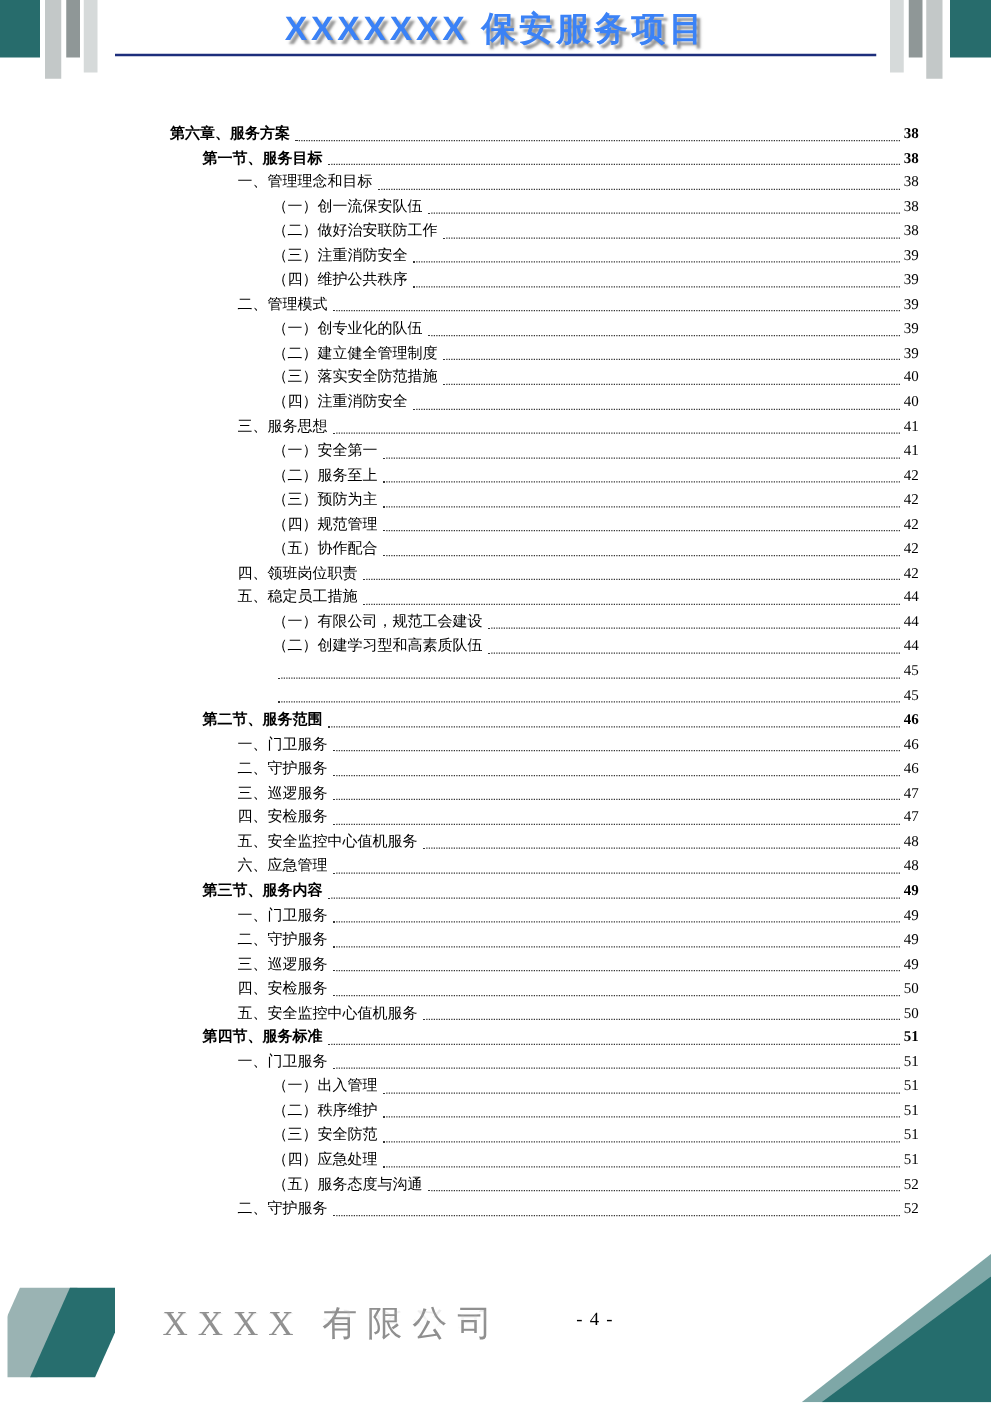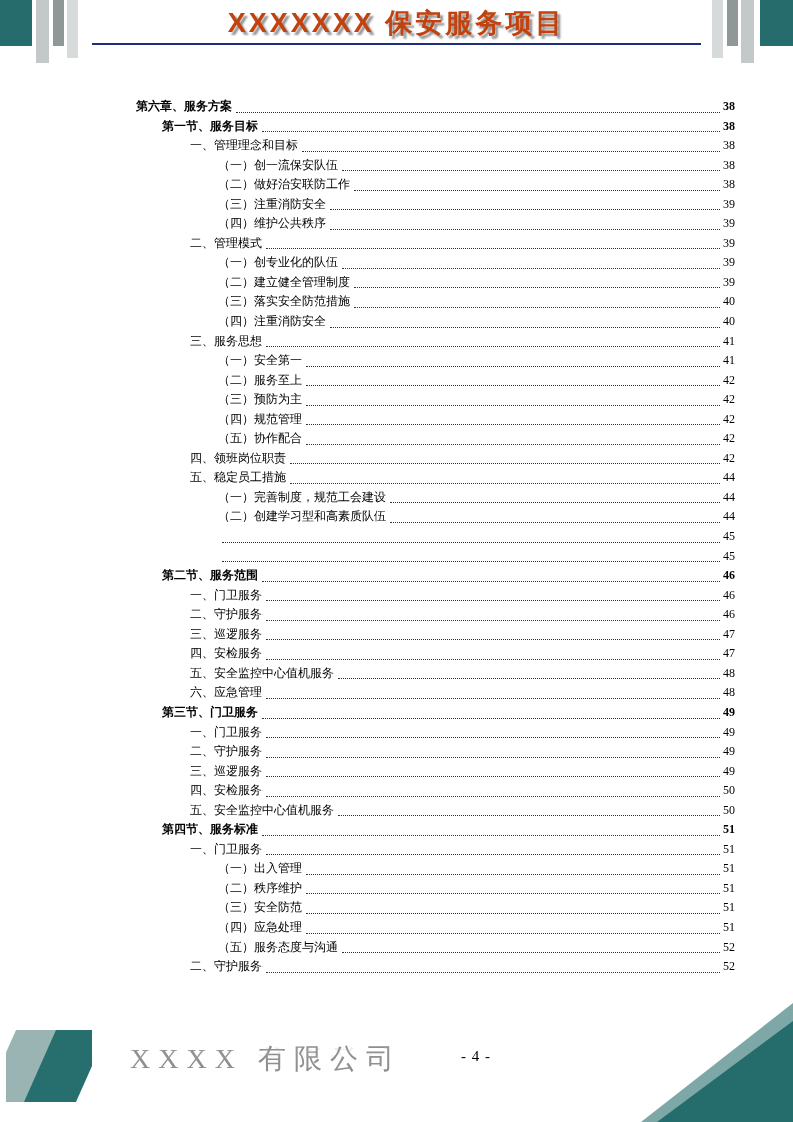--- a/index.html
+++ b/index.html
@@ -21,21 +21,21 @@
   .s2 { left:53px;  width:11px; height:46px; background:#8f9797; }
   .s3 { left:67px;  width:11px; height:58px; background:#d6dada; }
   .s4 { left:712px; width:11px; height:58px; background:#d6dada; }
   .s5 { left:727px; width:11px; height:46px; background:#8f9797; }
   .s6 { left:741px; width:13px; height:63px; background:#c3c8c8; }
   .doc-title {
     position:absolute; top:5px; left:0; width:793px;
     text-align:center;
     font-family:"Liberation Sans","DejaVu Sans",sans-serif;
     font-size:27px; font-weight:bold; letter-spacing:3px;
-    color:#c2410c;
+    color:#3b82f6;
     text-shadow:3px 3px 2px rgba(130,130,130,0.85);
     white-space:nowrap;
   }
   .header-rule { position:absolute; top:43px; left:92px; width:609px; height:2px; background:#1d2e7c; }
 
   
   .toc { position:absolute; top:97px; left:136px; width:599px; }
   .toc-row { display:flex; height:19.55px; line-height:19.55px; font-size:12px; }
   .toc-row.level-0 { font-weight:bold; padding-left:0; }
   .toc-row.level-1 { font-weight:bold; padding-left:26px;text-align:center; }
@@ -181,21 +181,21 @@
       <span class="toc-label">四、领班岗位职责</span>
       <span class="toc-dots"></span>
       <span class="toc-page">42</span>
     </div>
     <div class="toc-row level-2">
       <span class="toc-label">五、稳定员工措施</span>
       <span class="toc-dots"></span>
       <span class="toc-page">44</span>
     </div>
     <div class="toc-row level-3">
-      <span class="toc-label">（一）完善制度，规范工会建设</span>
+      <span class="toc-label">（一）有限公司，规范工会建设</span>
       <span class="toc-dots"></span>
       <span class="toc-page">44</span>
     </div>
     <div class="toc-row level-3">
       <span class="toc-label">（二）创建学习型和高素质队伍</span>
       <span class="toc-dots"></span>
       <span class="toc-page">44</span>
     </div>
     <div class="toc-row level-3">
       <span class="toc-dots"></span>
@@ -234,21 +234,21 @@
       <span class="toc-label">五、安全监控中心值机服务</span>
       <span class="toc-dots"></span>
       <span class="toc-page">48</span>
     </div>
     <div class="toc-row level-2">
       <span class="toc-label">六、应急管理</span>
       <span class="toc-dots"></span>
       <span class="toc-page">48</span>
     </div>
     <div class="toc-row level-1">
-      <span class="toc-label">第三节、门卫服务</span>
+      <span class="toc-label">第三节、服务内容</span>
       <span class="toc-dots"></span>
       <span class="toc-page">49</span>
     </div>
     <div class="toc-row level-2">
       <span class="toc-label">一、门卫服务</span>
       <span class="toc-dots"></span>
       <span class="toc-page">49</span>
     </div>
     <div class="toc-row level-2">
       <span class="toc-label">二、守护服务</span>

